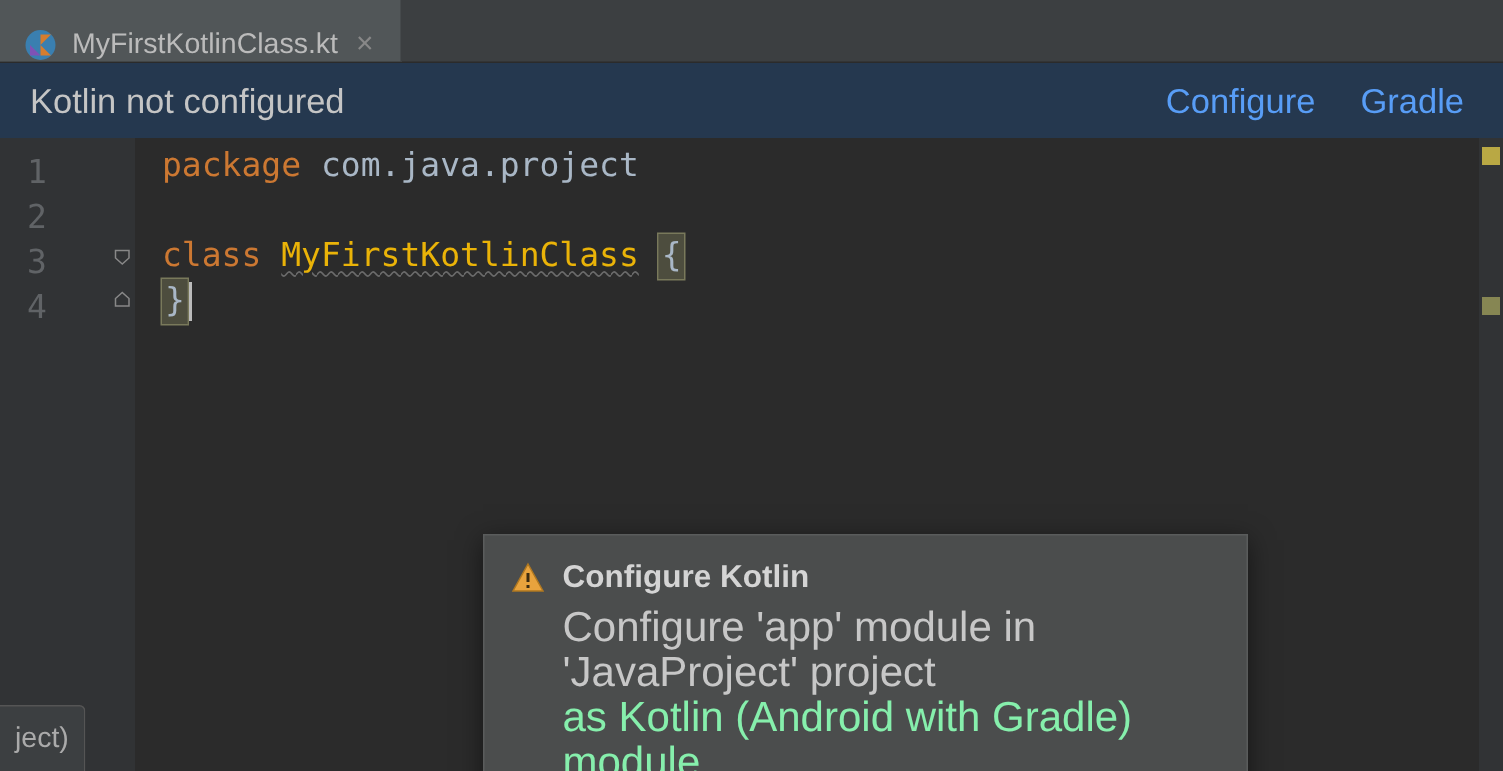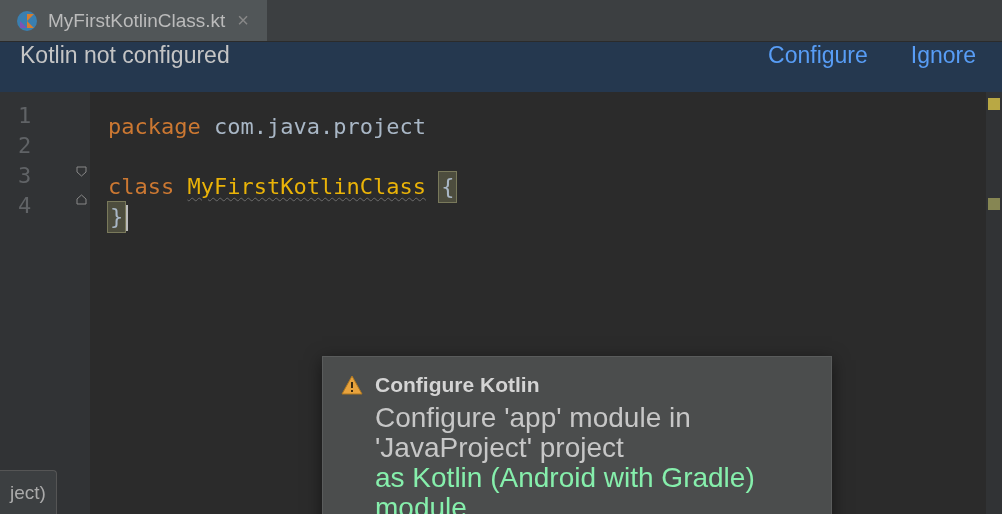--- a/index.html
+++ b/index.html
@@ -15,21 +15,21 @@
     .tab-bar {
       height: 42px;
       background: #3c3f41;
       display: flex;
       align-items: stretch;
       border-bottom: 1px solid #2b2b2b;
     }
     .tab {
       background: #515658;
       display: flex;
-      align-items: center;
+      align-items: flex-end;
       gap: 10px;
       padding: 0 16px;
       border-right: 1px solid #3c3f41;
     }
     .tab-icon {
       width: 22px;
       height: 22px;
       position: relative;
     }
     .tab-label {
@@ -40,22 +40,23 @@
       color: #888;
       font-size: 20px;
       cursor: pointer;
       font-weight: 300;
       padding: 0 2px;
     }
     .notification-bar {
       height: 50px;
       background: #25384f;
       display: flex;
+      align-items: center;
       padding: 0 26px 0 20px;
-      gap: 43px;
+      gap: 30px;
     }
     .notification-text {
       flex: 1;
       color: #c5c5c5;
       font-size: 23px;
     }
     .notification-link {
       color: #589df6;
       font-size: 23px;
       cursor: pointer;
@@ -82,21 +83,21 @@
     .fold-marker {
       position: absolute;
       right: 3px;
       width: 11px;
       height: 11px;
       font-size: 10px;
       color: #888;
     }
     .code-area {
       flex: 1;
-      padding-top: 20px;
+      padding-top: 4px;
       padding-left: 18px;
       font-family: "Menlo", "Consolas", monospace;
       font-size: 22px;
       line-height: 30px;
       position: relative;
     }
     .code-line { height: 30px; white-space: pre; }
     .kw-package { color: #cc7832; }
     .kw-class { color: #cc7832; }
     .pkg-name { color: #a9b7c6; }
@@ -205,21 +206,21 @@
       </svg>
     </span>
     <span class="tab-label">MyFirstKotlinClass.kt</span>
     <span class="tab-close">×</span>
   </div>
 </div>
 
 <div class="notification-bar">
   <span class="notification-text">Kotlin not configured</span>
   <span class="notification-link">Configure</span>
-  <span class="notification-link">Ignore</span>
+  <span class="notification-link">Gradle</span>
 </div>
 
 <div class="editor-area">
   <div class="gutter">
     <div class="line-number">1</div>
     <div class="line-number">2</div>
     <div class="line-number">3</div>
     <div class="line-number">4</div>
     <span class="fold-marker" style="top:74px">
       <svg viewBox="0 0 11 11" width="11" height="11">

